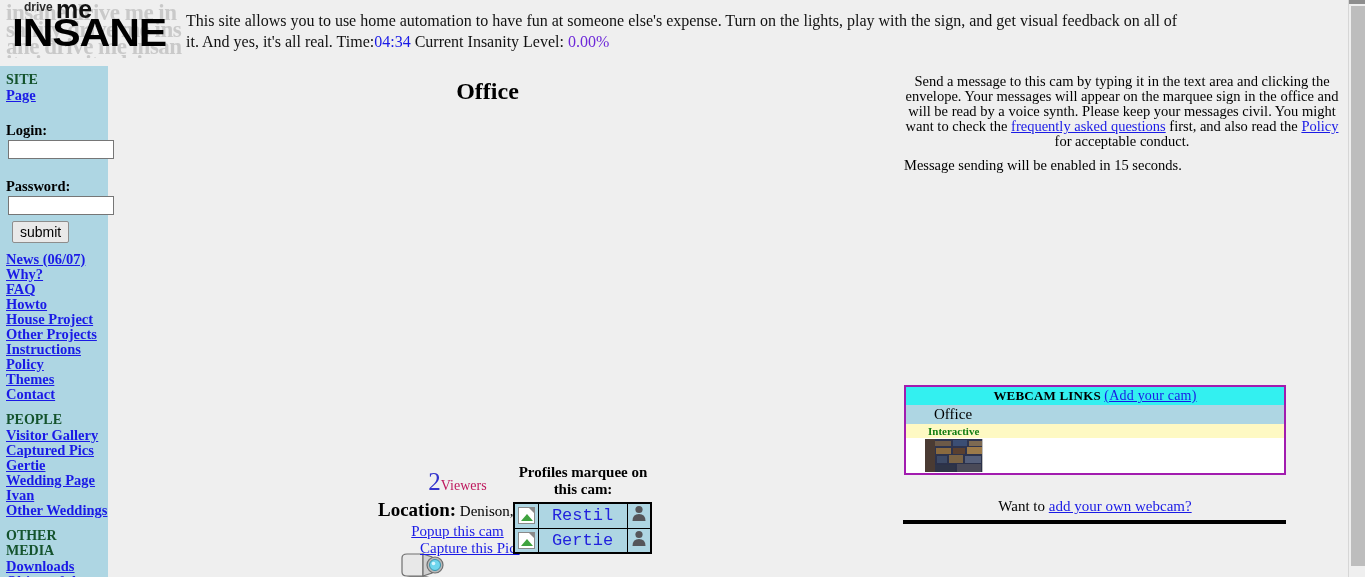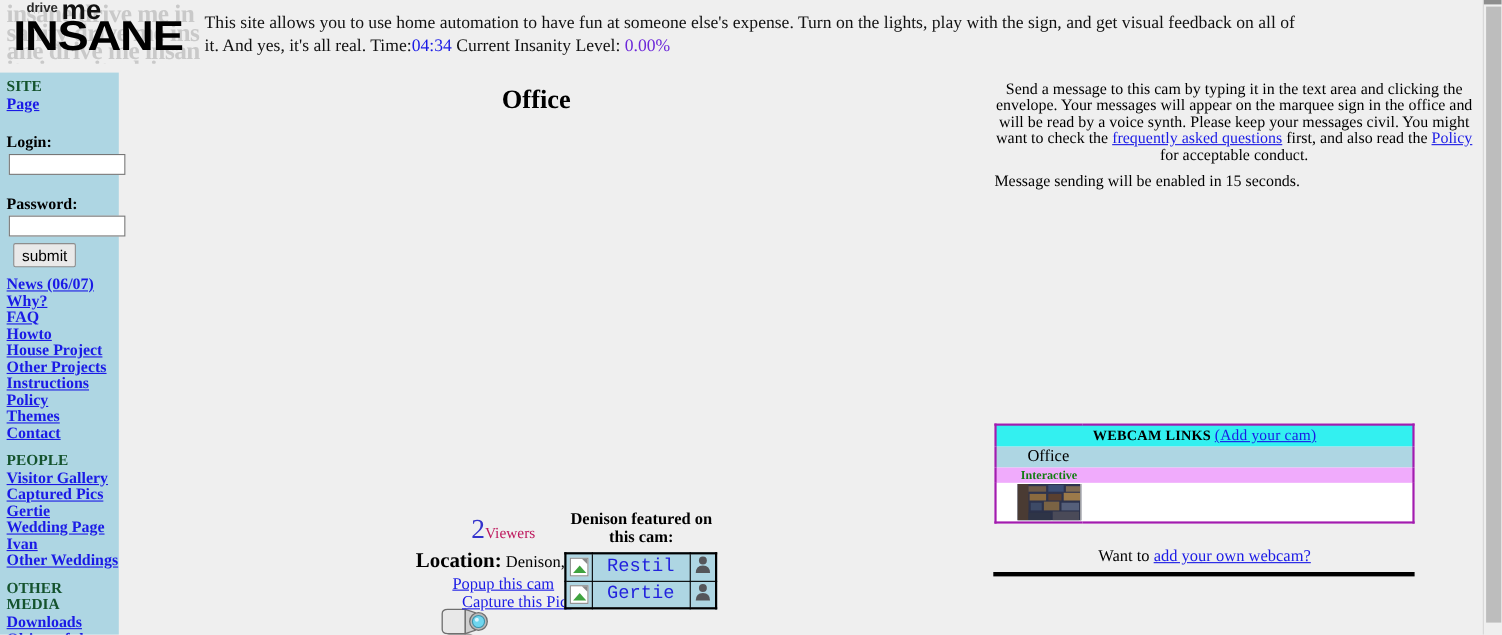--- a/index.html
+++ b/index.html
@@ -168,21 +168,21 @@
   }
   #webcam-links .hdr {
     background: #33f0f0; text-align: center; font-weight: bold;
     font-size: 13px; height: 16px; letter-spacing: .2px;
   }
   #webcam-links .hdr a { font-weight: normal; font-size: 14px; }
   #webcam-links .row-name {
     background: #aed6e3; height: 16px; font-size: 15px; padding-left: 28px;
   }
   #webcam-links .row-int {
-    background: #f0abfc; height: 14px; font-size: 11px; color: #127d12;
+    background: #fef9c3; height: 14px; font-size: 11px; color: #127d12;
     padding-left: 22px; font-weight: bold;
   }
   #webcam-links .row-thumb { height: 33px; background: #fff; }
   #thumb {
     width: 58px; height: 33px; margin-left: 18px;
     border-right: 1px solid #bdbdbd;
     background:
       linear-gradient(180deg,#2f3550 0%,#2a3048 100%);
     position: relative; overflow: hidden;
   }
@@ -279,21 +279,21 @@
             <circle cx="37" cy="19" r="5.5" fill="#6fd6ee" stroke="#3c93ab" stroke-width="1"></circle>
             <circle cx="35.5" cy="17.5" r="1.8" fill="#d8f6ff"></circle>
           </svg>
         </span>
         <a href="#" id="capture-link">Capture this Pic.</a>
       </div>
     </div>
 
     <div id="profiles">
       <div class="ptitle">
-        <div>Denison featured on</div>
+        <div>Profiles marquee on</div>
         <div>this cam:</div>
       </div>
       <table>
         <tbody>
             <tr>
           <td class="ico">
             <span class="brokenimg"></span>
           </td>
           <td class="nm">Restil</td>
           <td class="av">

